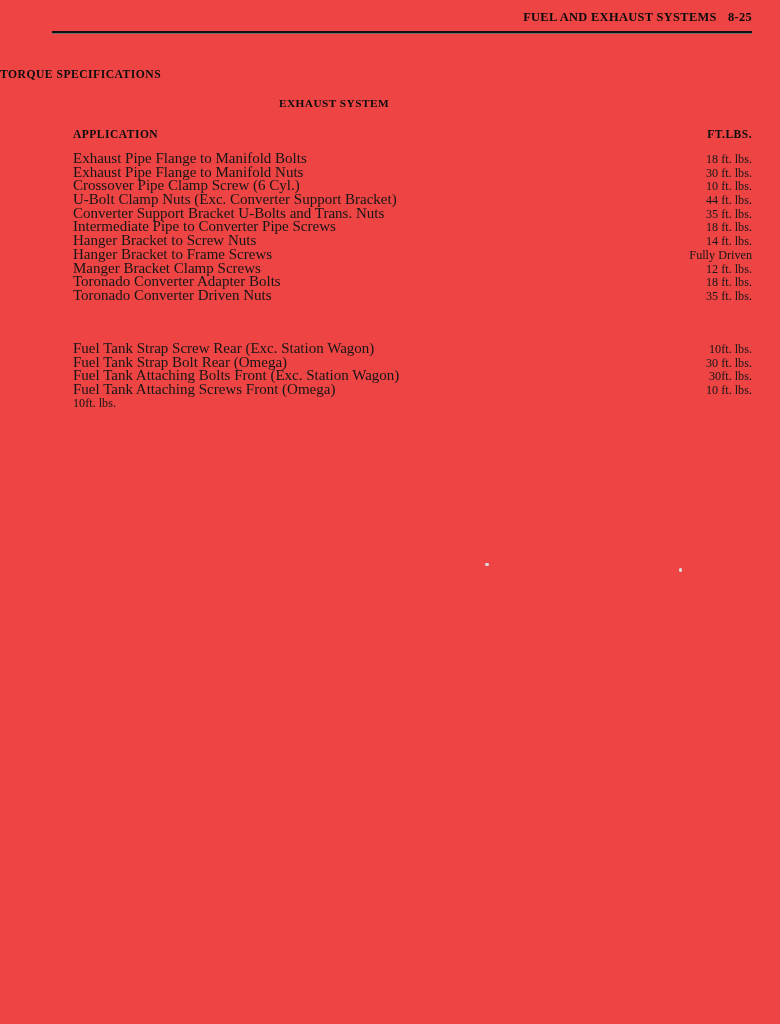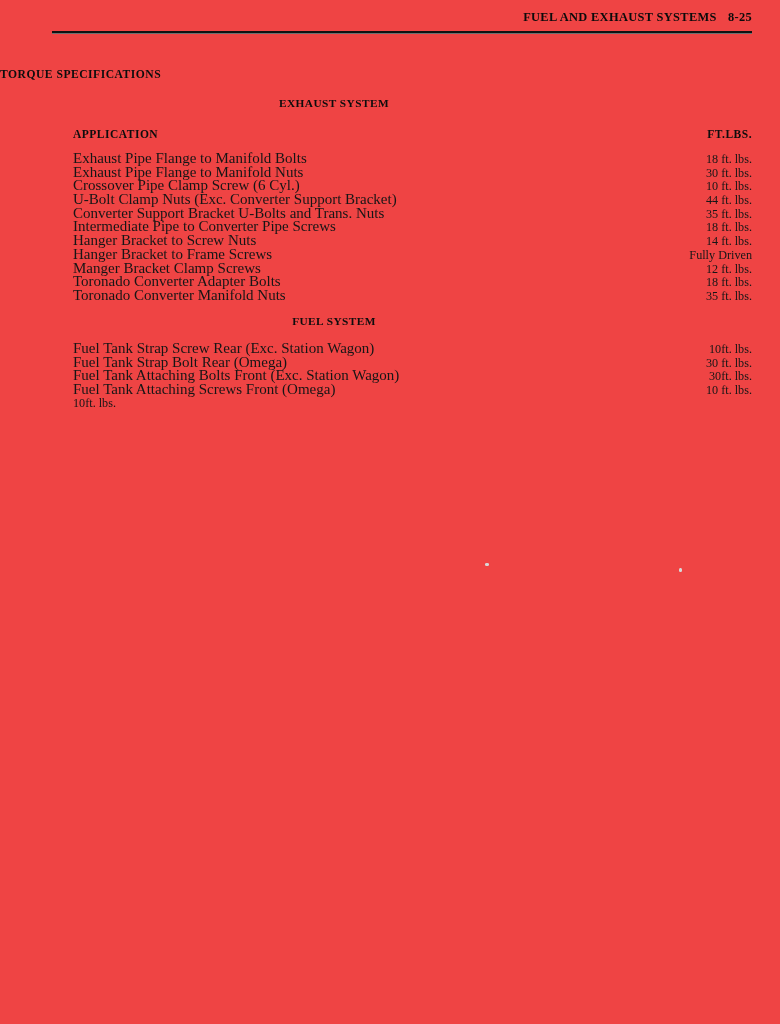--- a/index.html
+++ b/index.html
@@ -178,26 +178,25 @@
       </div>
       <div class="spec-row">
         <span class="spec-name">Manger Bracket Clamp Screws</span>
         <span class="spec-value">12 ft. lbs.</span>
       </div>
       <div class="spec-row">
         <span class="spec-name">Toronado Converter Adapter Bolts</span>
         <span class="spec-value">18 ft. lbs.</span>
       </div>
       <div class="spec-row">
-        <span class="spec-name">Toronado Converter Manifold Nuts</span>
+        <span class="spec-name">Toronado Converter Driven Nuts</span>
         <span class="spec-value">35 ft. lbs.</span>
       </div>
     </div>
 
-  <div class="section-title fuel">FUEL SYSTEM</div>
 
   <div class="spec-table fuel" id="table-fuel">
       <div class="spec-row">
         <span class="spec-name">Fuel Tank Strap Screw Rear (Exc. Station Wagon)</span>
         <span class="spec-value">10ft. lbs.</span>
       </div>
       <div class="spec-row">
         <span class="spec-name">Fuel Tank Strap Bolt Rear (Omega)</span>
         <span class="spec-value">30 ft. lbs.</span>
       </div>

